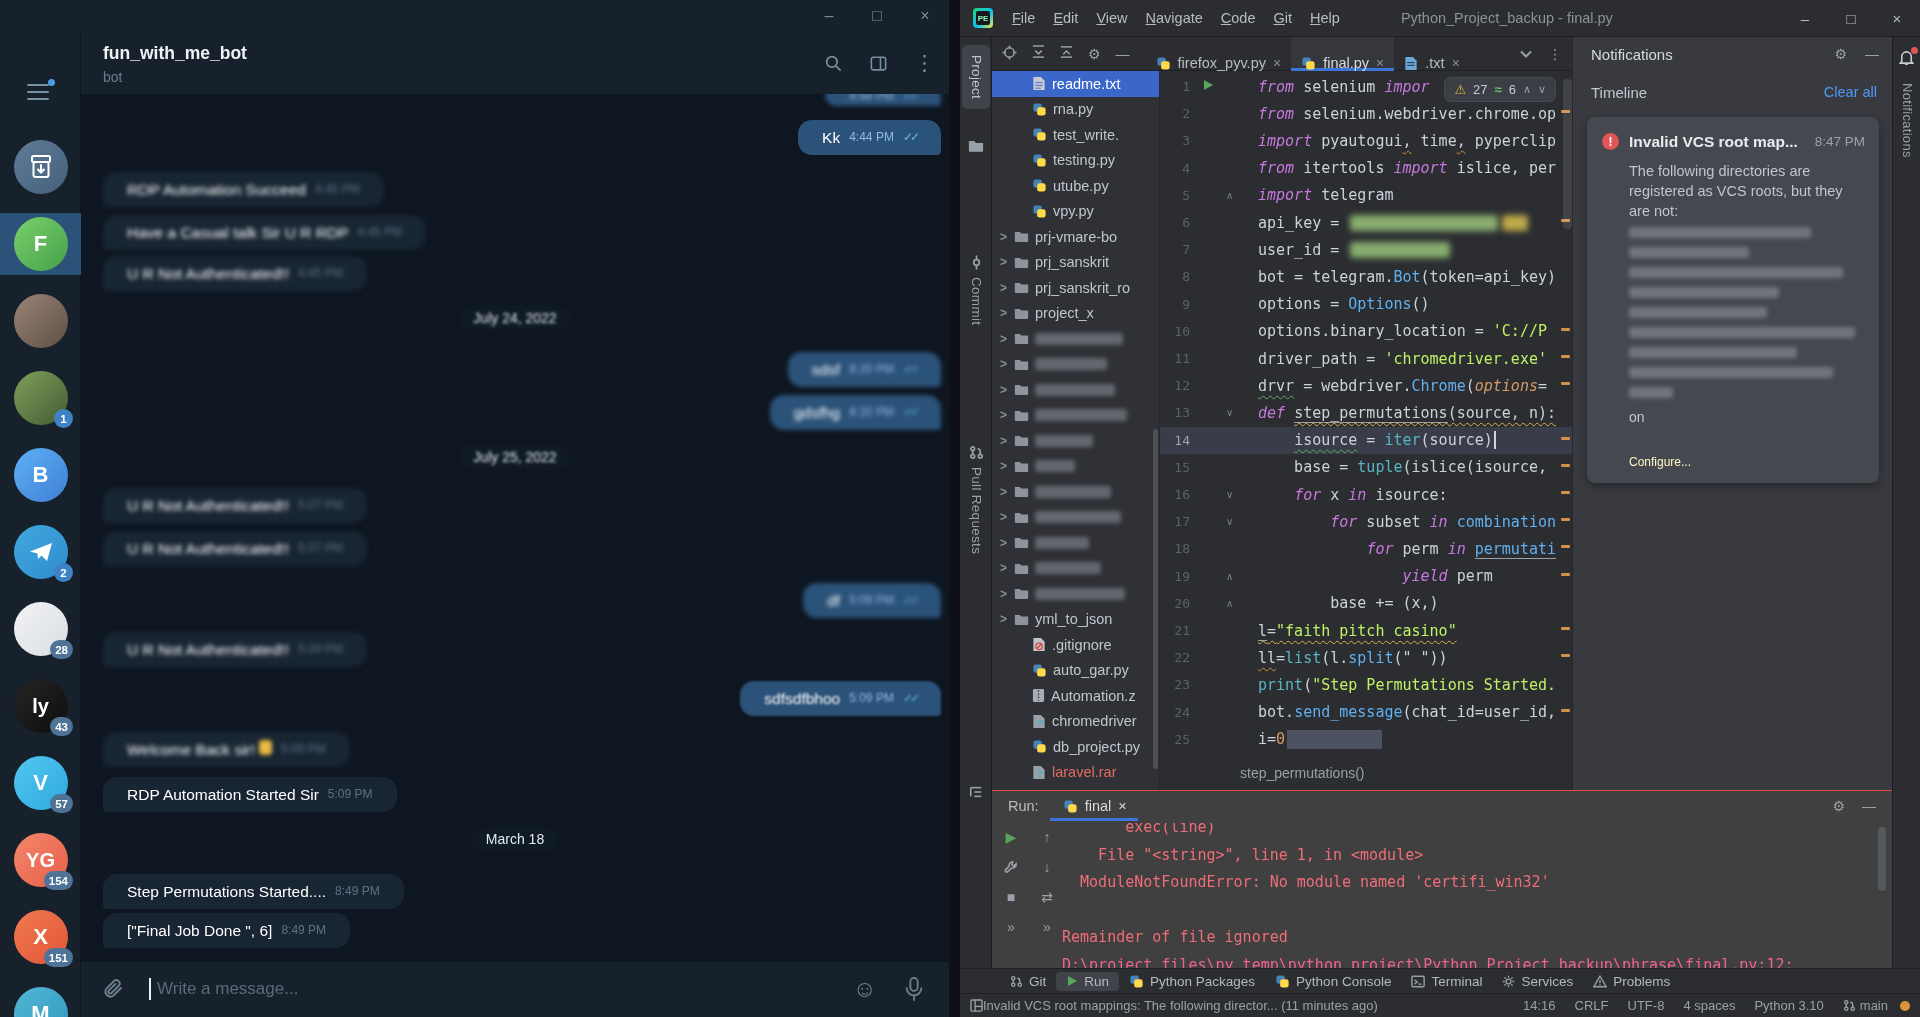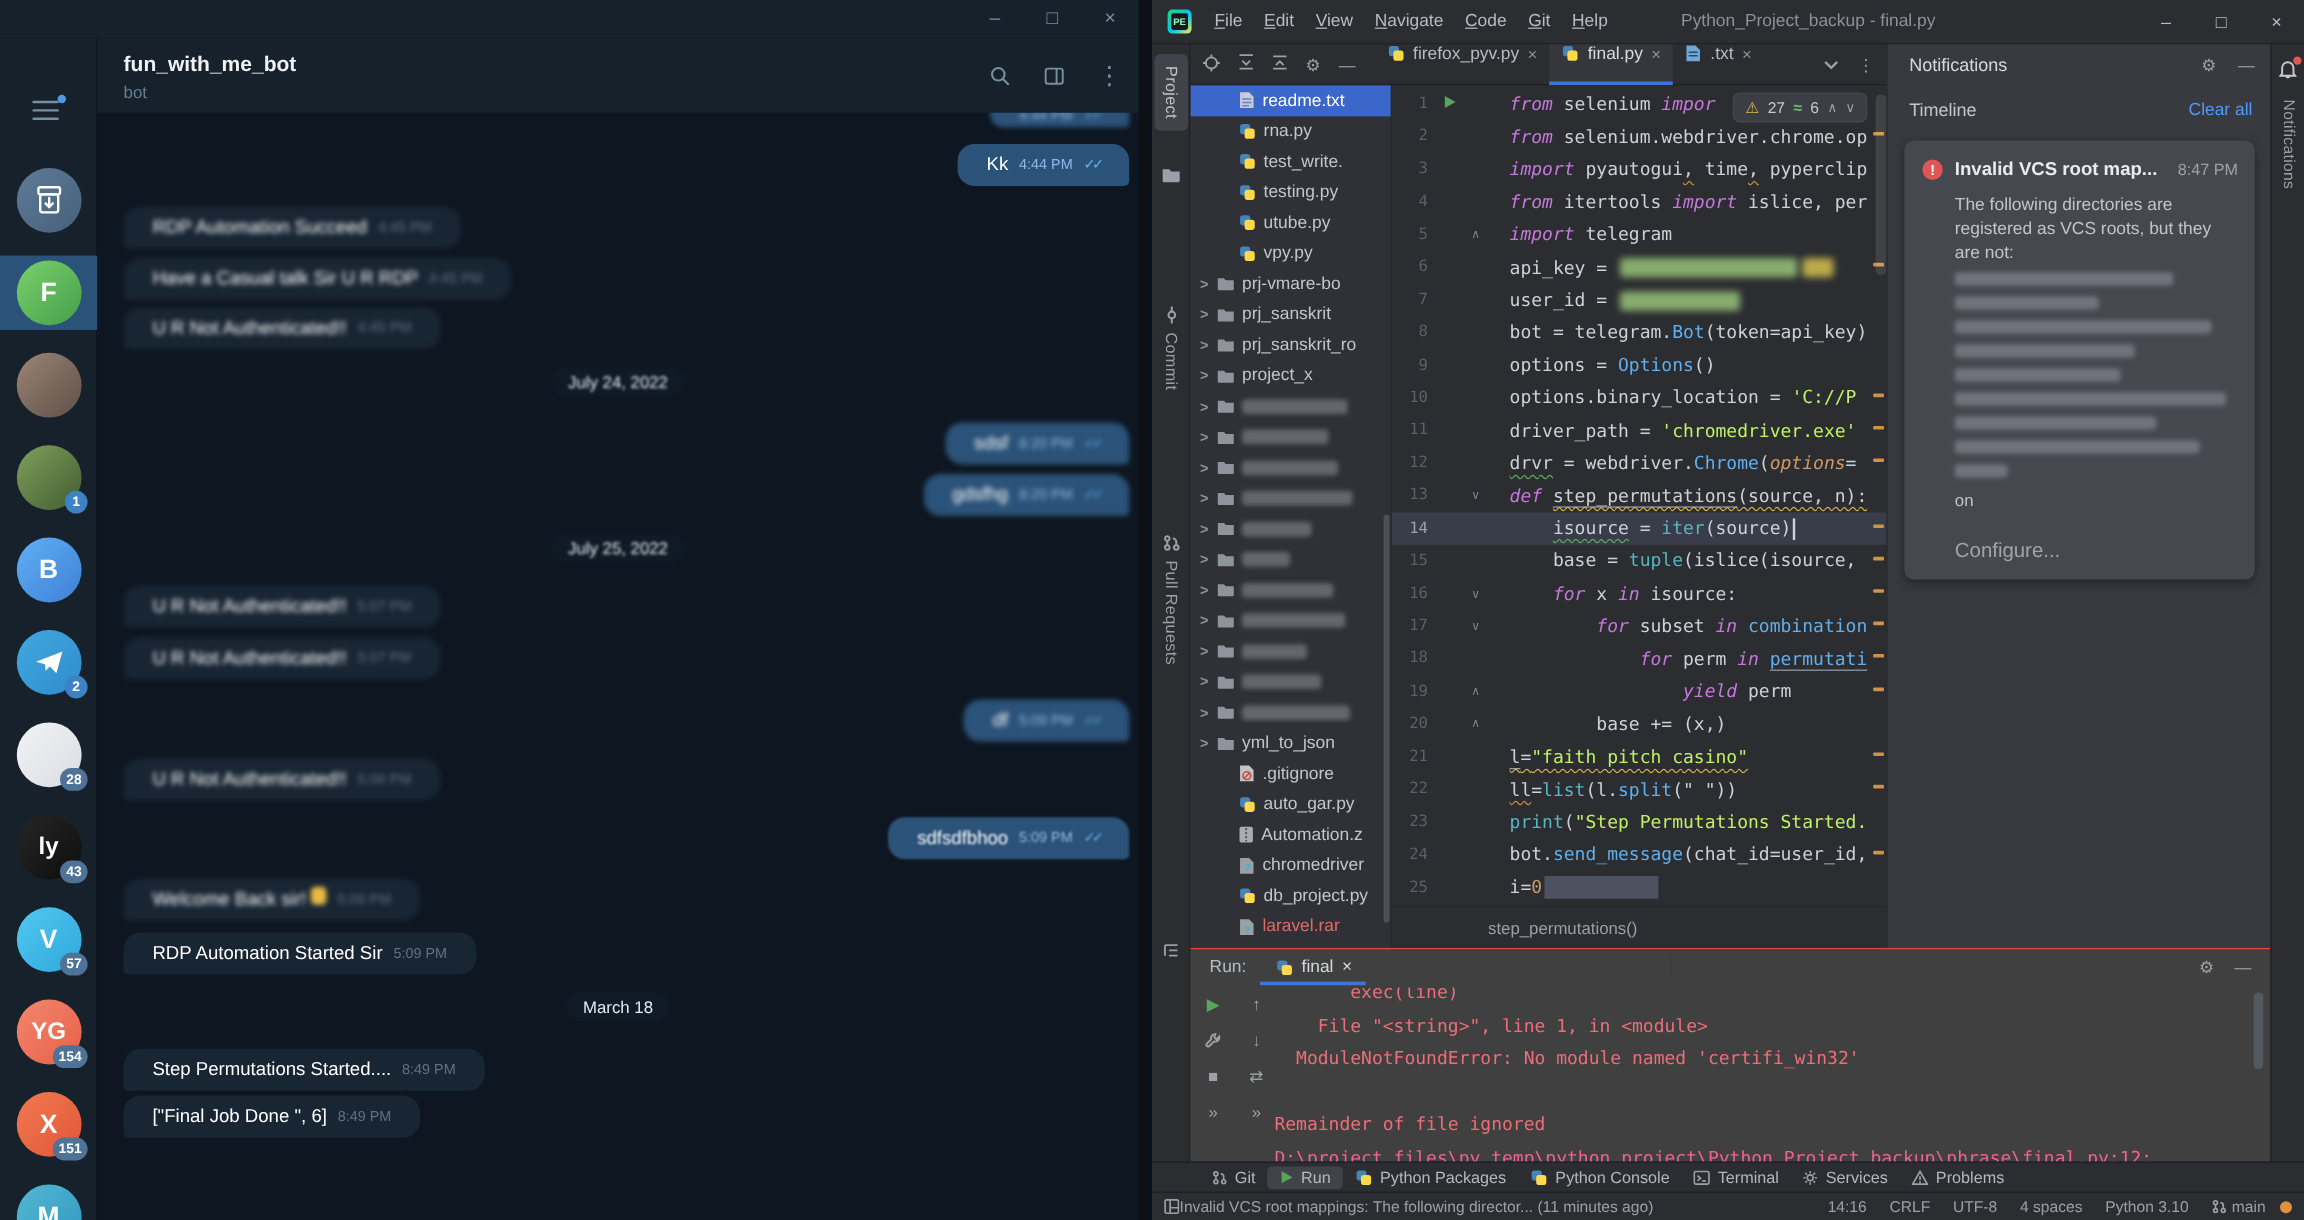--- a/index.html
+++ b/index.html
@@ -70,21 +70,21 @@
   .pc-ltab{position:absolute;left:2px;top:8px;width:28px;padding:10px 0;background:#404349;border-radius:5px;
        display:flex;justify-content:center}
   .pc-lico{position:absolute;left:0;width:32px;display:flex;justify-content:center;color:#9aa0a8}
   .pc-lvl{position:absolute;left:0;width:32px;display:flex;justify-content:center}
   .pc-lvl .vtext{color:#9aa0a8}
   .pc-toolrow{position:absolute;left:32px;top:37px;width:580px;height:34px;background:#2b2d30;border-bottom:1px solid #1e2023;
        display:flex;align-items:center}
   #pc-panelicons{display:flex;gap:15px;margin-left:10px;color:#9aa0a8;align-items:center}
   #pc-panelicons .pi{font-size:14px}
   #pc-tabs{display:flex;margin-left:16px;height:34px}
-  .pc-tab{display:flex;align-items:flex-start;gap:7px;padding:0 10px;font-size:14.5px;color:#b8bcc2;position:relative}
+  .pc-tab{display:flex;align-items:flex-end;gap:7px;padding:0 10px;font-size:14.5px;color:#b8bcc2;position:relative}
   .pc-tab.active{background:#35373c;color:#d7dade;box-shadow:inset 0 -3px 0 #3d74d8}
   .pc-tab .tclose{color:#8a8f98;font-size:14px}
   .pc-tabextra{margin-left:auto;display:flex;gap:16px;margin-right:10px;color:#9aa0a8;align-items:center}
   .pc-tree-panel{position:absolute;left:32px;top:71px;width:168px;height:719px;background:#2f3136;border-right:1px solid #26282c;overflow:hidden}
   .tr-row{display:flex;align-items:center;height:25.5px;font-size:14.5px;color:#c2c6cc;white-space:nowrap;overflow:hidden}
   .tr-row.fold{padding-left:8px}
   .tr-row.file{padding-left:40px}
   .tr-row.sel{background:#3a67c9;color:#fff}
   .tr-row.red .lbl{color:#e06c60}
   .tr-row .arr{color:#8a8f98;font-size:12px;width:14px;font-weight:700}
@@ -150,21 +150,21 @@
   .pc-card{position:absolute;left:14px;top:80px;width:292px;height:366px;background:#46484f;border-radius:8px;
        box-shadow:0 3px 9px rgba(0,0,0,.35)}
   .pc-cicon{position:absolute;left:15px;top:16px;width:17px;height:17px;border-radius:50%;background:#e05555;
        color:#fff;font-size:12px;font-weight:700;display:flex;align-items:center;justify-content:center}
   .pc-ctitle{position:absolute;left:42px;top:16px;font-size:15.5px;font-weight:700;color:#e9ebef}
   .pc-ctime{position:absolute;right:14px;top:17px;font-size:13.5px;color:#9ba0a9}
   .pc-cbody{position:absolute;left:42px;top:44px;width:236px;font-size:14.5px;line-height:20px;color:#c2c5cc}
   #notif-blurs{margin-top:6px}
   .nblur{height:11px;border-radius:3px;background:#9aa0ab;opacity:.5;filter:blur(2px);margin-bottom:9px}
   .pc-ctail{font-size:14px;color:#c2c5cc}
-  .pc-clink{position:absolute;left:42px;bottom:14px;font-size:17px;color:#a3a3a3}
+  .pc-clink{position:absolute;left:42px;bottom:14px;font-size:12px;color:#fef9c3}
   .pc-rstrip{position:absolute;left:932px;top:37px;width:28px;height:931px;background:#2b2d30;border-left:1px solid #1e2023}
   .pc-bell{position:absolute;left:5px;top:12px;color:#c7cad1}
   .pc-belldot{position:absolute;left:18px;top:10px;width:7px;height:7px;border-radius:50%;background:#e05555}
   .pc-rlabel{position:absolute;left:7px;top:46px}
   .pc-rlabel .vtext{color:#9ba0a8;font-size:13px}
   .pc-bottombar{position:absolute;left:0;top:968px;width:960px;height:25px;background:#2b2d30;border-top:1px solid #1e2023;
        display:flex;align-items:center;padding-left:40px}
   .bb-item{display:flex;align-items:center;gap:6px;padding:2px 10px;border-radius:4px;font-size:13.5px;color:#b4b8bf;white-space:nowrap}
   .bb-item.active{background:#404349}
   .bb-item .icn{color:#9aa0a8}
@@ -347,20 +347,37 @@
         <div class="tg-msg in" style="top: 780px;">
           <span class="txt">Step Permutations Started....</span>
           <span class="time">8:49 PM</span>
         </div>
         <div class="tg-msg in" style="top: 819px;">
           <span class="txt">["Final Job Done ", 6]</span>
           <span class="time">8:49 PM</span>
         </div>
       </main>
 
+    <footer class="tg-composer">
+      <span class="tg-clip icn">
+        <svg width="24" height="24" viewBox="0 0 24 24" fill="none" stroke="#6c7f8e" stroke-width="1.9" stroke-linecap="round">
+          <path d="M20 11 L12.5 18.5 a5 5 0 0 1-7-7 L13 4 a3.4 3.4 0 0 1 4.8 4.8 L10.5 16 a1.8 1.8 0 0 1-2.6-2.6 L14.5 7"></path>
+          </svg>
+      </span>
+      <span class="tg-caret"></span>
+      <span class="tg-place">Write a message...</span>
+      <span class="tg-smile">☺</span>
+      <span class="tg-mic icn">
+        <svg width="22" height="26" viewBox="0 0 24 28" fill="none" stroke="#6c7f8e" stroke-width="2" stroke-linecap="round">
+          <rect x="8" y="2" width="8" height="14" rx="4"></rect>
+          <path d="M4 13 a8 8 0 0 0 16 0"></path>
+            <line x1="12" y1="21" x2="12" y2="26"></line>
+          </svg>
+      </span>
+    </footer>
   </section>
 
   <section class="pc">
 
     <div class="pc-titlebar">
       <span class="pc-logo">
           <b>PE</b>
         </span>
       <nav id="pc-menus">
           <span class="pc-menu"><span class="ul">F</span>ile</span>

